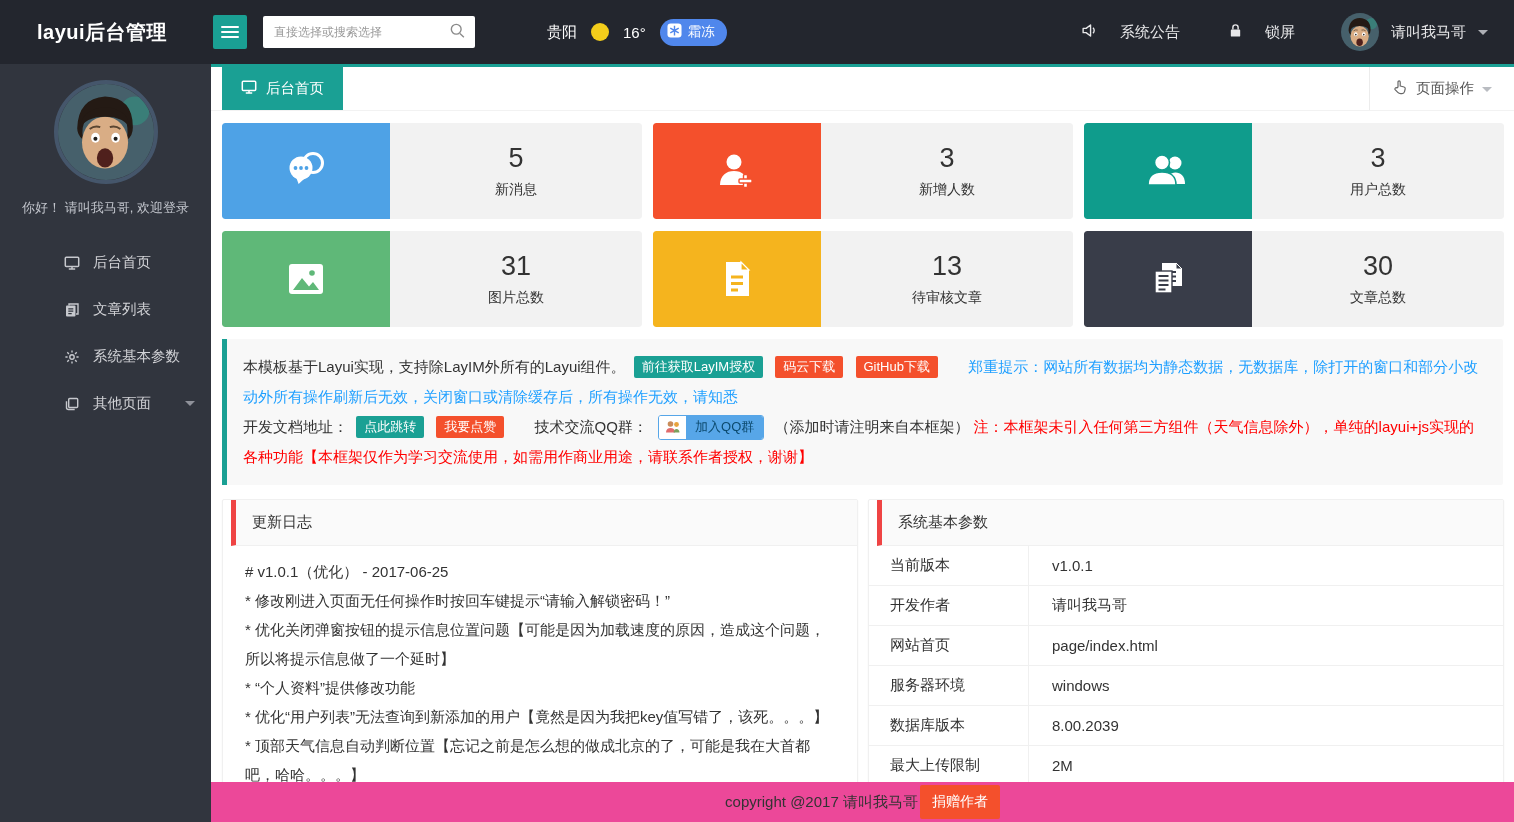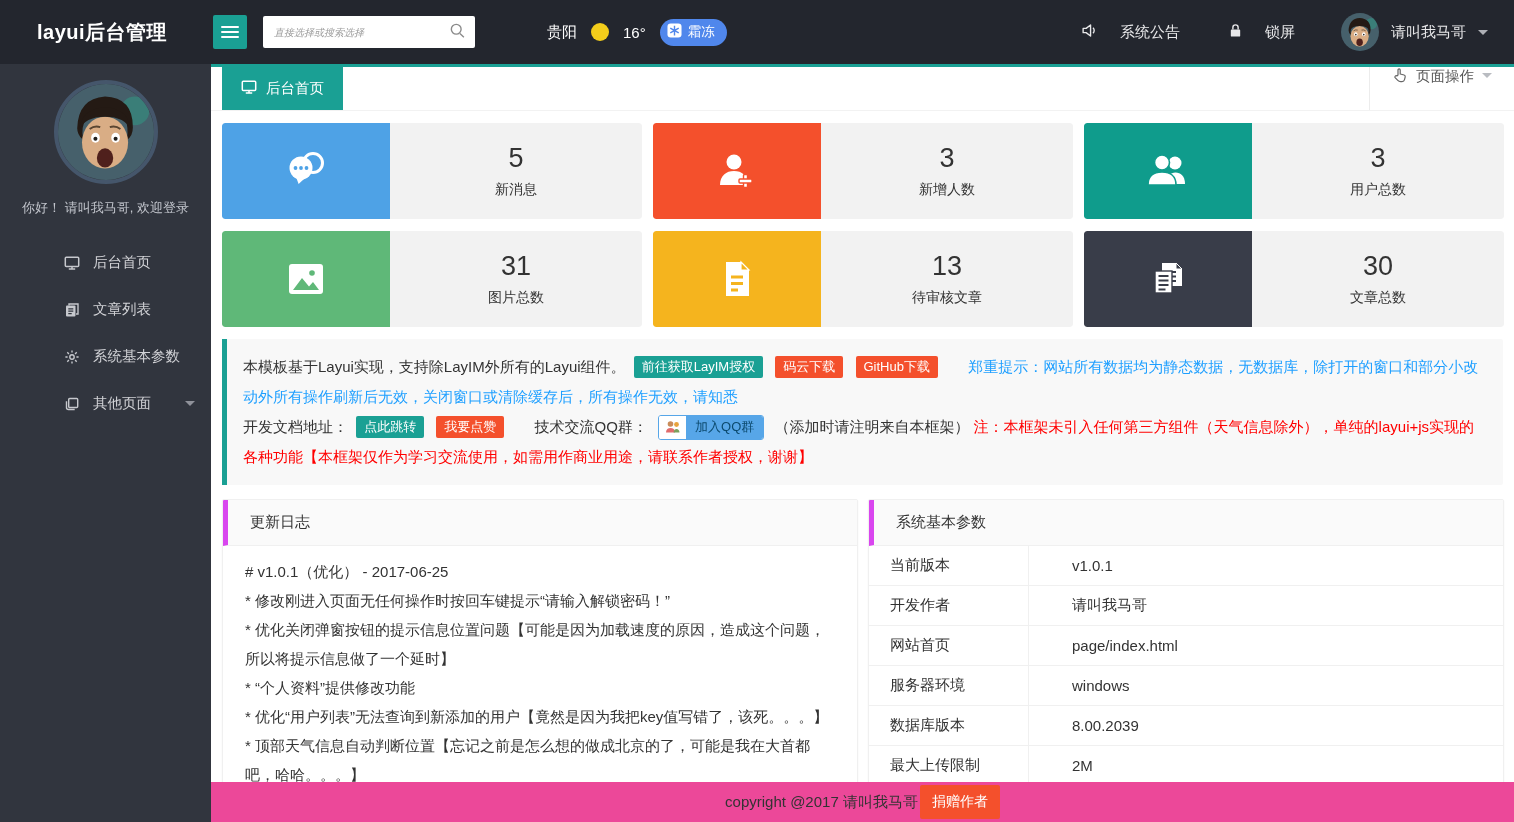--- a/index.html
+++ b/index.html
@@ -5,21 +5,21 @@
   * { margin:0; padding:0; box-sizing:border-box; }
   body { font-family:"Liberation Sans","DejaVu Sans",sans-serif; background:#ddd; }
   .app { width:1514px; height:822px; display:flex; flex-direction:column; background:#fff; overflow:hidden; }
 
   
   .header { flex:0 0 64px; background:#23262E; display:flex; align-items:center; }
   .logo { width:211px; flex:0 0 211px; color:#fff; font-size:20px; font-weight:600; padding-left:37px; letter-spacing:.5px; }
   .hamburger { width:34px; height:34px; background:#1AA094; border-radius:2px; display:flex; flex-direction:column; justify-content:center; align-items:center; gap:3px; cursor:pointer; margin-left:2px; }
   .hamburger i { display:block; width:18px; height:2px; background:#fff; border-radius:1px; }
   .search-box { margin-left:16px; width:212px; height:32px; background:#fff; border-radius:2px; display:flex; align-items:center; padding:0 9px 0 11px; }
-  .search-box input { flex:1; border:none; outline:none; font-size:10px; color:#333; background:transparent; min-width:0;font-style:italic; }
+  .search-box input { flex:1; border:none; outline:none; font-size:12px; color:#333; background:transparent; min-width:0; }
   .search-box input::placeholder { color:#9a9a9a; }
   .weather { margin-left:72px; display:flex; align-items:center; color:#fff; font-size:15px; }
   .sun-dot { width:18px; height:18px; border-radius:50%; background:#F3CD1B; margin:0 14px; }
   .frost-pill { margin-left:14px; background:#5087EC; color:#fff; height:27px; border-radius:14px; display:flex; align-items:center; gap:6px; padding:0 12px 0 7px; font-size:13.5px; cursor:default; }
   .header-right { margin-left:auto; display:flex; align-items:center; color:#e8e8ea; font-size:15px; padding-right:26px; }
   .header-item { display:flex; align-items:center; gap:22px; cursor:pointer; }
   .header-item + .header-item { margin-left:48px; }
   .avatar-sm { width:38px; height:38px; border-radius:50%; overflow:hidden; flex:0 0 38px; }
   .user-entry { margin-left:46px; display:flex; align-items:center; gap:12px; cursor:pointer; }
   .caret { width:0; height:0; border:5px solid transparent; border-top-color:#aeb0b6; margin-top:6px; }
@@ -34,21 +34,21 @@
   .menu-item { height:47px; display:flex; align-items:center; gap:13px; padding-left:64px; font-size:14.5px; color:#d2d3d7; cursor:pointer; position:relative; }
   .menu-item .mi-icon { width:16px; height:16px; color:#c6c8cd; flex:0 0 16px; }
   .menu-caret { position:absolute; right:16px; width:0; height:0; border:5px solid transparent; border-top-color:#8f929a; top:21px; }
 
   .main { flex:1; min-width:0; display:flex; flex-direction:column; border-top:3px solid #1AA094; background:#fff; }
 
   
   .tabbar { flex:0 0 44px; display:flex; align-items:stretch; border-bottom:1px solid #f2f2f2; background:#fff; }
   .tab-active { margin-left:11px; background:#1AA094; color:#fff; display:flex; align-items:center; gap:9px; padding:0 19px; font-size:14.5px; cursor:pointer; }
   .tab-active svg { color:#fff; }
-  .page-actions { margin-left:auto; flex:0 0 145px; border-left:1px solid #ececec; display:flex; align-items:flex-start; justify-content:center; gap:8px; color:#555; font-size:14.5px; cursor:pointer; }
+  .page-actions { margin-left:auto; flex:0 0 145px; border-left:1px solid #ececec; display:flex; align-items:center; justify-content:center; gap:8px; color:#555; font-size:14.5px; cursor:pointer; }
   .page-actions .caret { border-top-color:#b9bcc1; }
 
   
   .content { flex:1; overflow:hidden; padding:12px 10px 0 11px; }
   .stats-row { display:flex; gap:11px; margin-bottom:12px; }
   .stat-card { flex:1; height:96px; display:flex; border-radius:3px; overflow:hidden; cursor:pointer; }
   .stat-icon { flex:0 0 168px; display:flex; align-items:center; justify-content:center; border-radius:3px 0 0 3px; }
   .stat-info { flex:1; background:#F2F2F2; display:flex; flex-direction:column; align-items:center; justify-content:center; border-radius:0 3px 3px 0; }
   .stat-value { font-size:27px; color:#333; }
   .stat-label { font-size:14px; color:#333; margin-top:7px; }
@@ -59,25 +59,25 @@
   .badge { display:inline-block; vertical-align:middle; margin:-2px 4px 0; padding:1px 8px 2px; border-radius:2px; color:#fff; font-size:13px; line-height:19px; cursor:pointer; white-space:nowrap; }
   .badge-teal { background:#1AA094; } .badge-orange { background:#F4502C; }
   .text-blue { color:#1E9FFF; } .text-red { color:#FF0000; }
   .gap-l { margin-left:22px; }
   .qq-btn { display:inline-flex; vertical-align:middle; margin:-2px 6px 0; height:25px; border:1px solid #57A6E8; border-radius:3px; overflow:hidden; cursor:pointer; }
   .qq-img { width:27px; background:#fff; display:flex; align-items:center; justify-content:center; }
   .qq-label { background:#57A6E8; color:#0c4a6e; font-size:13px; display:flex; align-items:center; padding:0 9px; }
 
   .cards-row { display:flex; gap:10px; }
   .card { flex:1; height:292px; background:#fff; border:1px solid #f0f0f0; box-shadow:0 1px 2px rgba(0,0,0,.06); border-radius:2px; overflow:hidden; }
-  .card-header { height:46px; border-left:5px solid #d946ef; background:#fafafa; border-bottom:1px solid #f0f0f0; display:flex; align-items:center; padding-left:22px; font-size:15px; color:#333; }
+  .card-header { height:46px; border-left:5px solid #ef4444; background:#fafafa; border-bottom:1px solid #f0f0f0; display:flex; align-items:center; padding-left:16px; font-size:15px; color:#333;margin-left:8px; }
   .card-body { padding:11px 22px 0; font-size:15px; color:#333; line-height:29px; }
   .log-line { margin:0; }
 
-  .param-row { display:flex; align-items:stretch; border-bottom:1px solid #f0f0f0; height:40px; font-size:15px; color:#333;gap:20px; }
+  .param-row { display:flex; align-items:stretch; border-bottom:1px solid #f0f0f0; height:40px; font-size:15px; color:#333; }
   .param-label { flex:0 0 160px; border-right:1px solid #f0f0f0; display:flex; align-items:center; padding-left:21px; }
   .param-value { flex:1; display:flex; align-items:center; padding-left:23px; }
 
   
   .footer { flex:0 0 40px; background:#ec4899; display:flex; align-items:center; justify-content:center; gap:2px; font-size:15px; color:#333; }
   .donate-btn { background:#F4502C; color:#fff; border:none; font-size:14px; padding:8px 12px; border-radius:2px; cursor:pointer; font-family:inherit; }
 </style>
 </head>
 <body>
 

